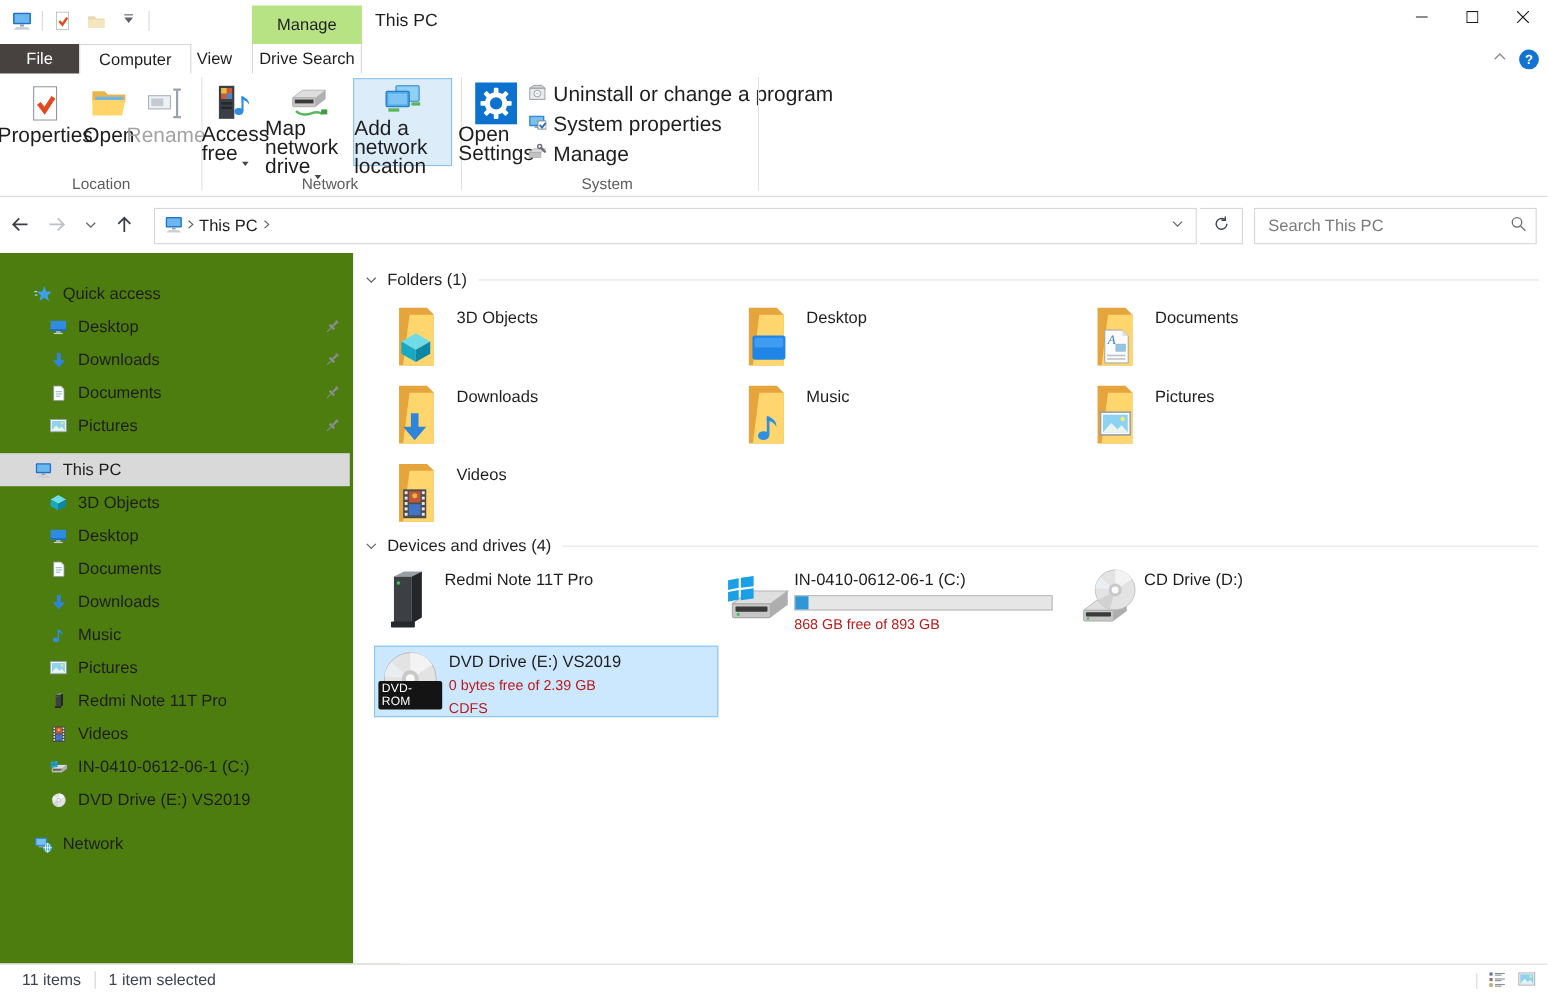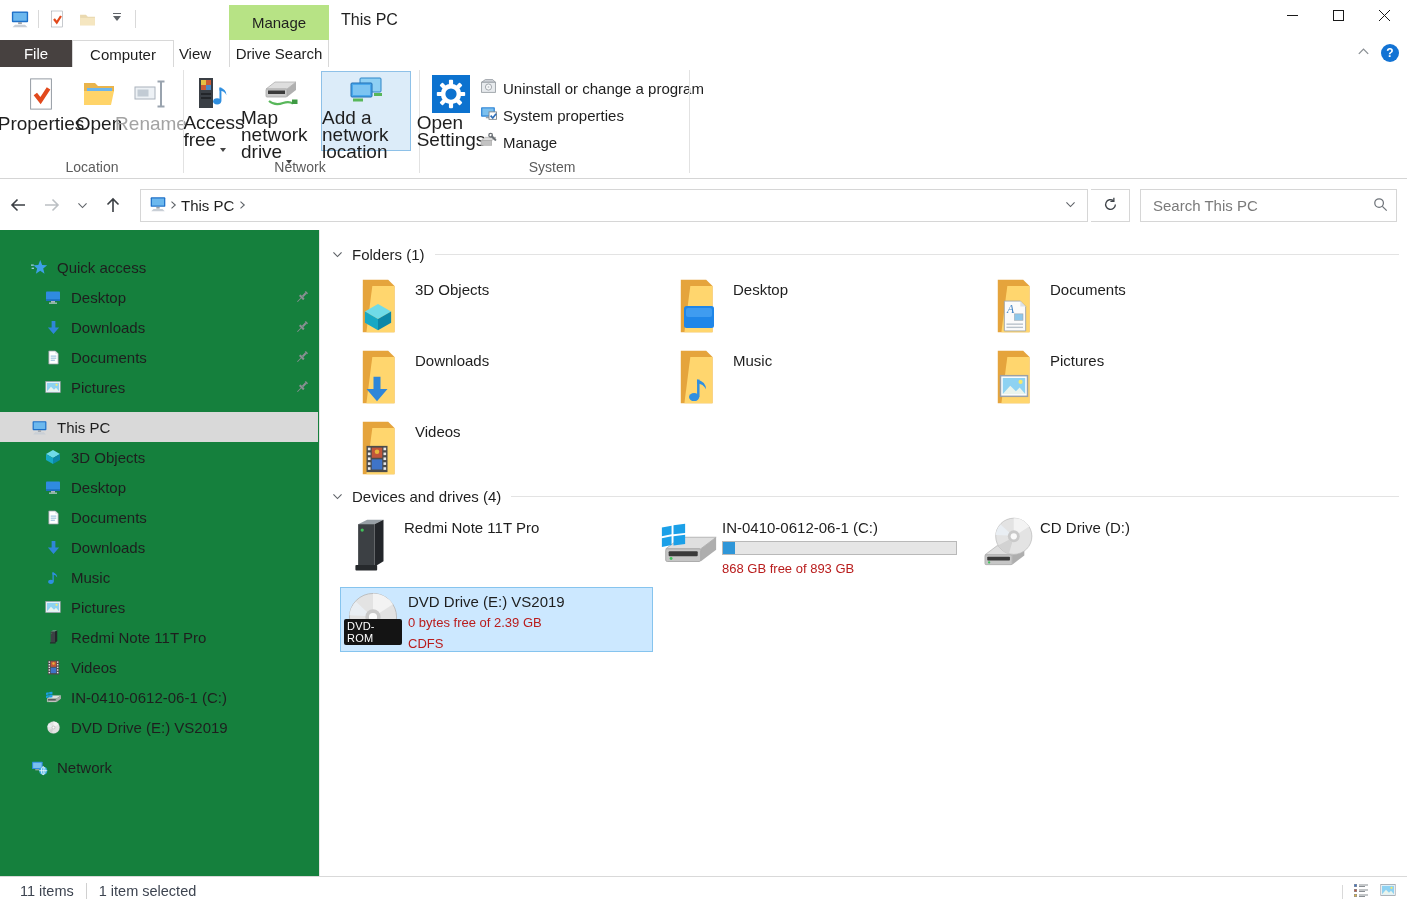--- a/index.html
+++ b/index.html
@@ -33,21 +33,21 @@
 
   
   .ribbon{position:absolute;left:0;top:67px;width:100%;height:112px;background:#fff;border-bottom:1px solid #d5d5d5;box-sizing:border-box;}
   .bigbtn{position:absolute;top:5px;height:76px;display:flex;flex-direction:column;align-items:center;
           text-align:left;font-size:19px;line-height:17px;box-sizing:border-box;}
   .bigbtn .bicon{height:42px;display:flex;align-items:center;justify-content:center;margin-top:1px;}
   .bigbtn.disabled{color:#a3a3a3;}
   .bigbtn.hl{background:#dcecf9;border:1px solid #8ec1e8;top:4px;height:80px;}
   .caret{display:inline-block;width:0;height:0;border:3.5px solid transparent;border-top:4.5px solid #444;
          margin-left:4px;position:relative;top:9px;}
-  .smallitem{position:absolute;display:flex;align-items:center;gap:6px;height:24px;font-size:15px;}
+  .smallitem{position:absolute;display:flex;gap:6px;height:24px;font-size:19px;}
   .gl{position:absolute;top:92px;width:0;text-align:center;font-size:14px;color:#5c5c5c;}
   .gl span{display:inline-block;transform:translateX(-50%);}
   .rsep{position:absolute;top:3px;height:103px;width:1px;background:#e2e2e2;}
   .gearbox{width:38px;height:38px;background:#0c72cf;display:flex;align-items:center;justify-content:center;}
 
   
   .addr{position:absolute;left:0;top:188px;width:100%;height:36px;}
   .navarrows{position:absolute;left:8px;top:0;height:36px;display:flex;align-items:center;gap:14px;}
   .crumbbox{position:absolute;left:140px;top:1px;width:948px;height:33px;border:1px solid #d6d6d6;
             box-sizing:border-box;display:flex;align-items:center;background:#fff;}
@@ -57,21 +57,21 @@
   .refreshbox{position:absolute;left:1091px;top:1px;width:39px;height:33px;border:1px solid #d6d6d6;border-left:none;
               box-sizing:border-box;display:flex;align-items:center;justify-content:center;background:#fff;}
   .searchbox{position:absolute;left:1140px;top:1px;width:257px;height:33px;border:1px solid #d6d6d6;
              box-sizing:border-box;display:flex;align-items:center;background:#fff;}
   .searchbox input{border:none;outline:none;flex:1;margin-left:10px;font-size:15px;
                    font-family:"Liberation Sans","DejaVu Sans",sans-serif;color:#ef4444;background:transparent;}
   .searchbox input::placeholder{color:#7a7a7a;}
   .searchbox .sico{margin-right:8px;}
 
   
-  .sidebar{position:absolute;left:0;top:230px;width:320px;bottom:29px;background:#15803d;}
+  .sidebar{position:absolute;left:0;top:230px;width:320px;bottom:29px;background:#4d7c0f;padding-left:44px;}
   .sidebar::after{content:"";position:absolute;right:0;top:0;bottom:0;width:1px;background:#e6e6e6;}
   .nrow{position:absolute;left:0;width:318px;height:30px;display:flex;align-items:center;box-sizing:border-box;}
   .nrow.root{padding-left:30px;}
   .nrow.child{padding-left:44px;}
   .nrow.sel{background:#d9d9d9;}
   .nrow .nicon{width:18px;height:18px;display:flex;align-items:center;justify-content:center;flex:none;margin-right:9px;}
   .pin{position:absolute;right:8px;top:7px;}
 
   
   .content{position:absolute;left:321px;top:230px;right:0;bottom:29px;background:#fff;}

